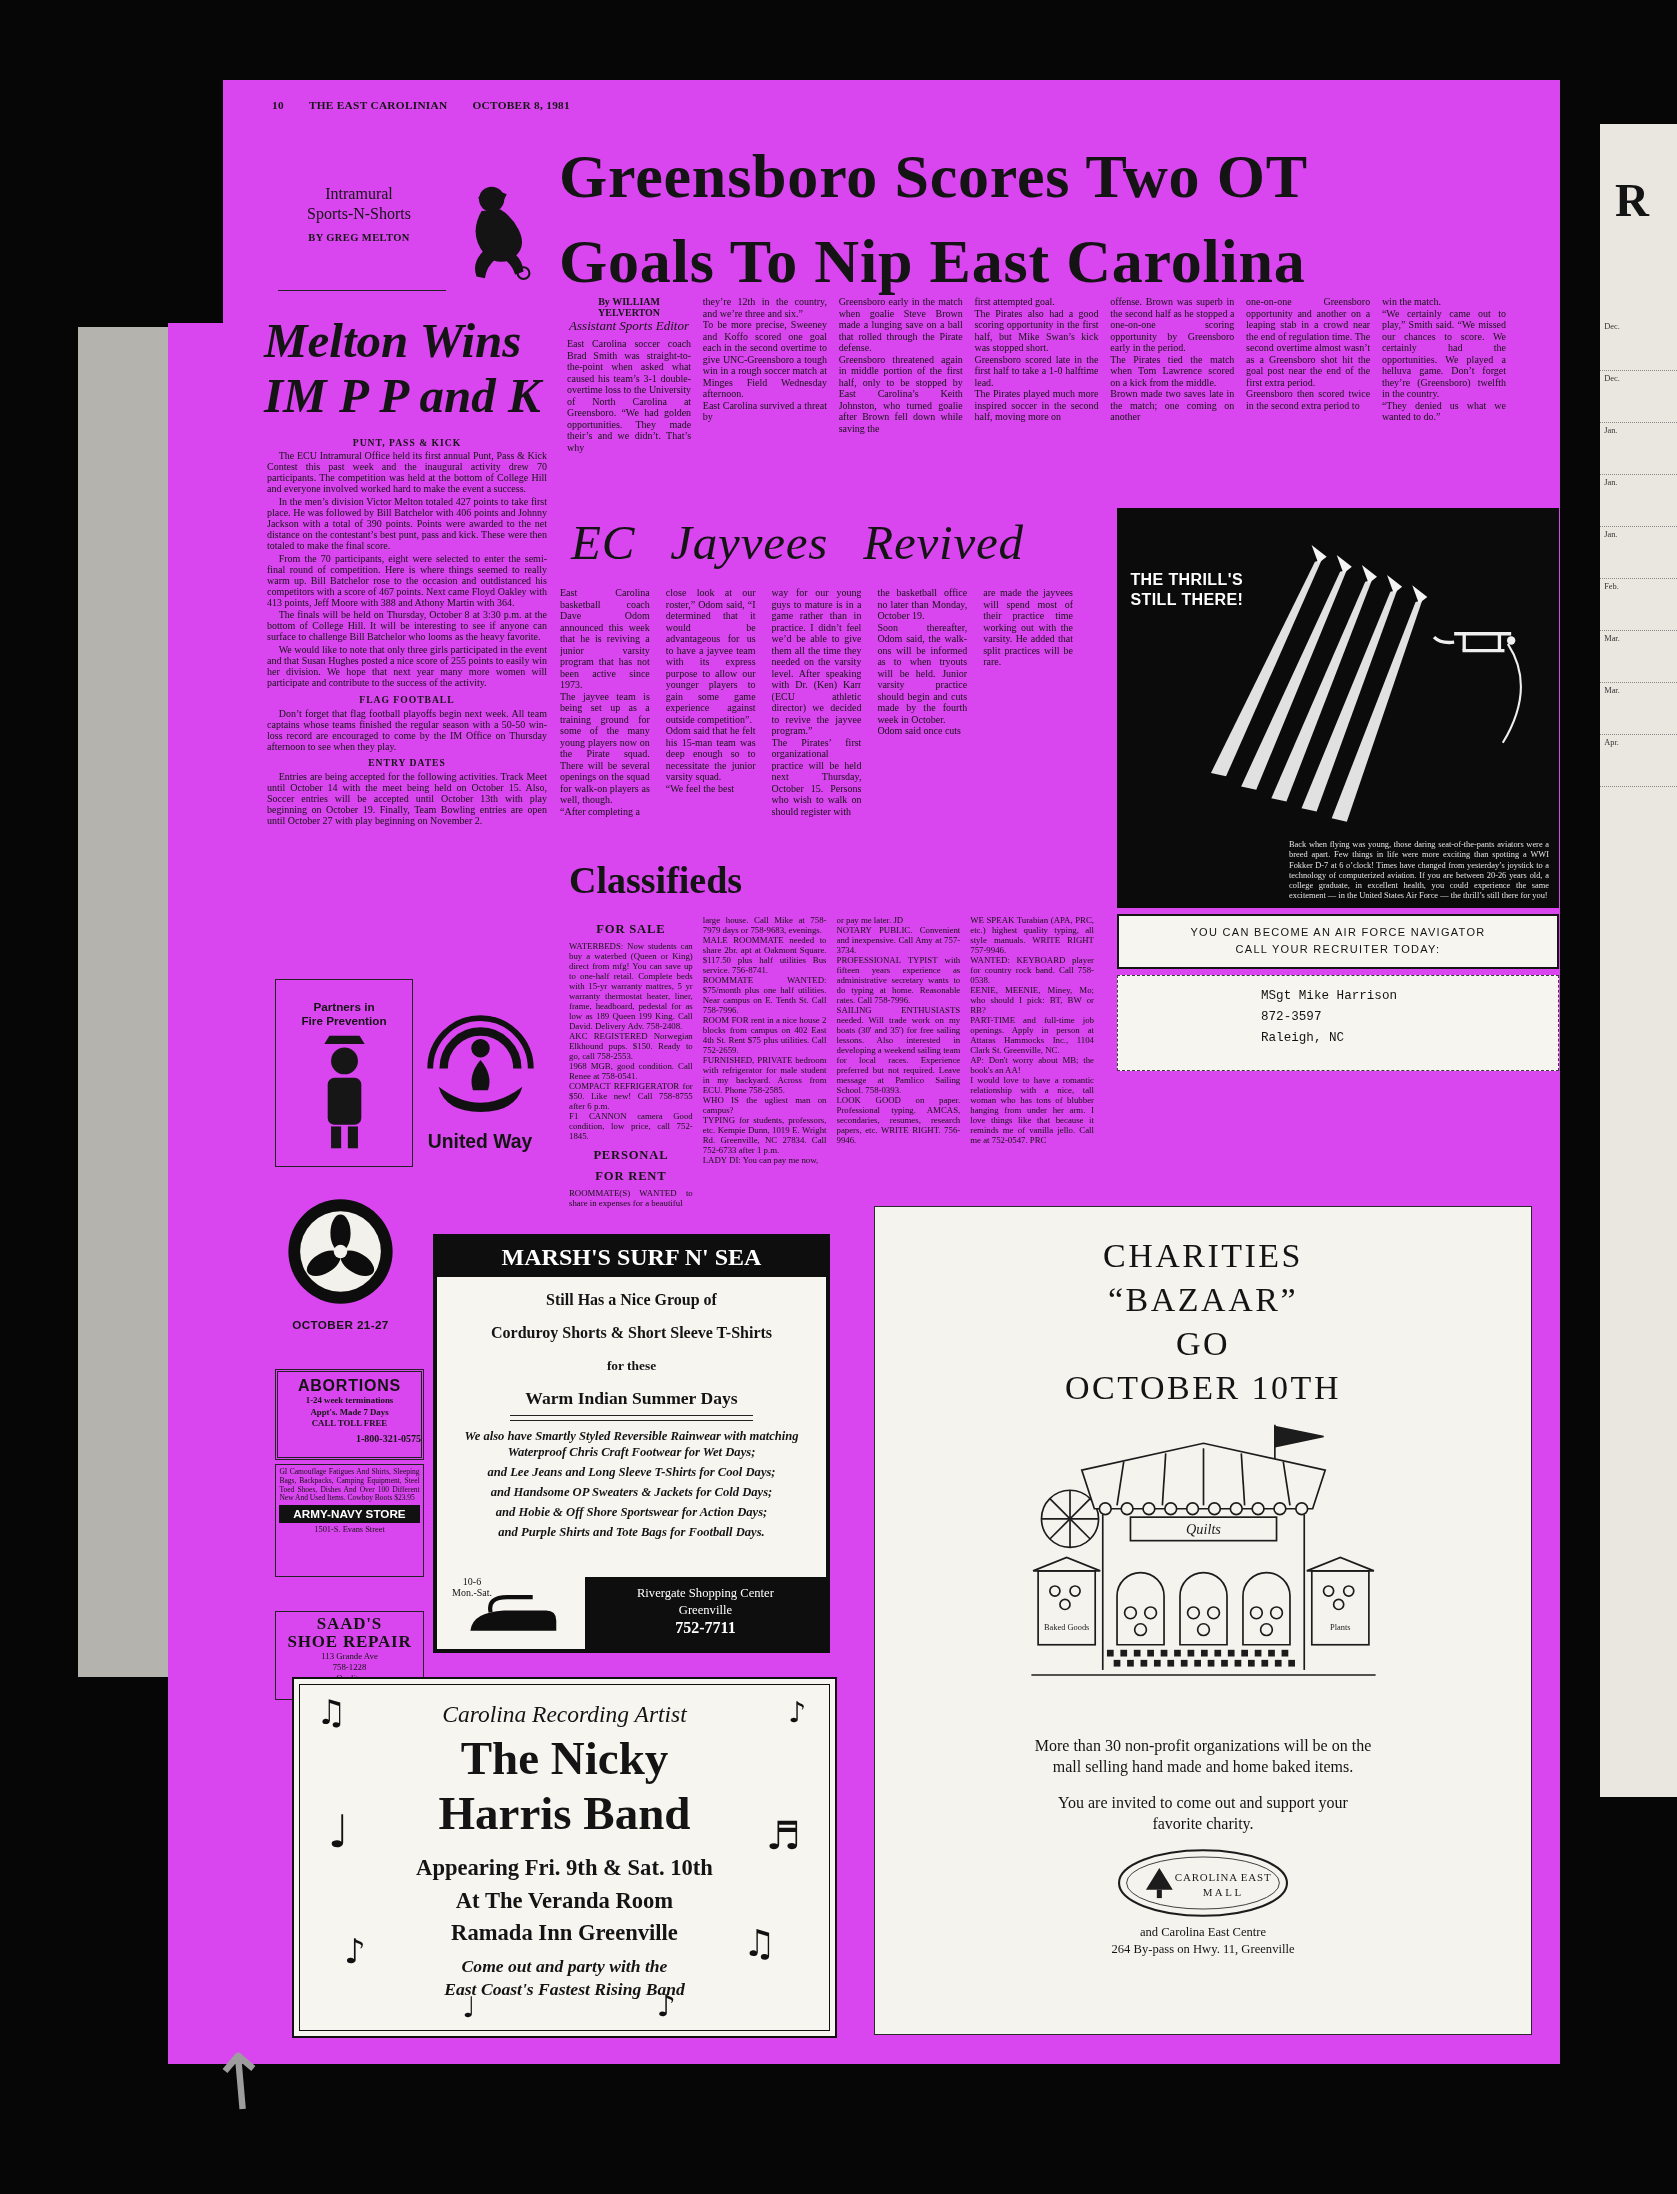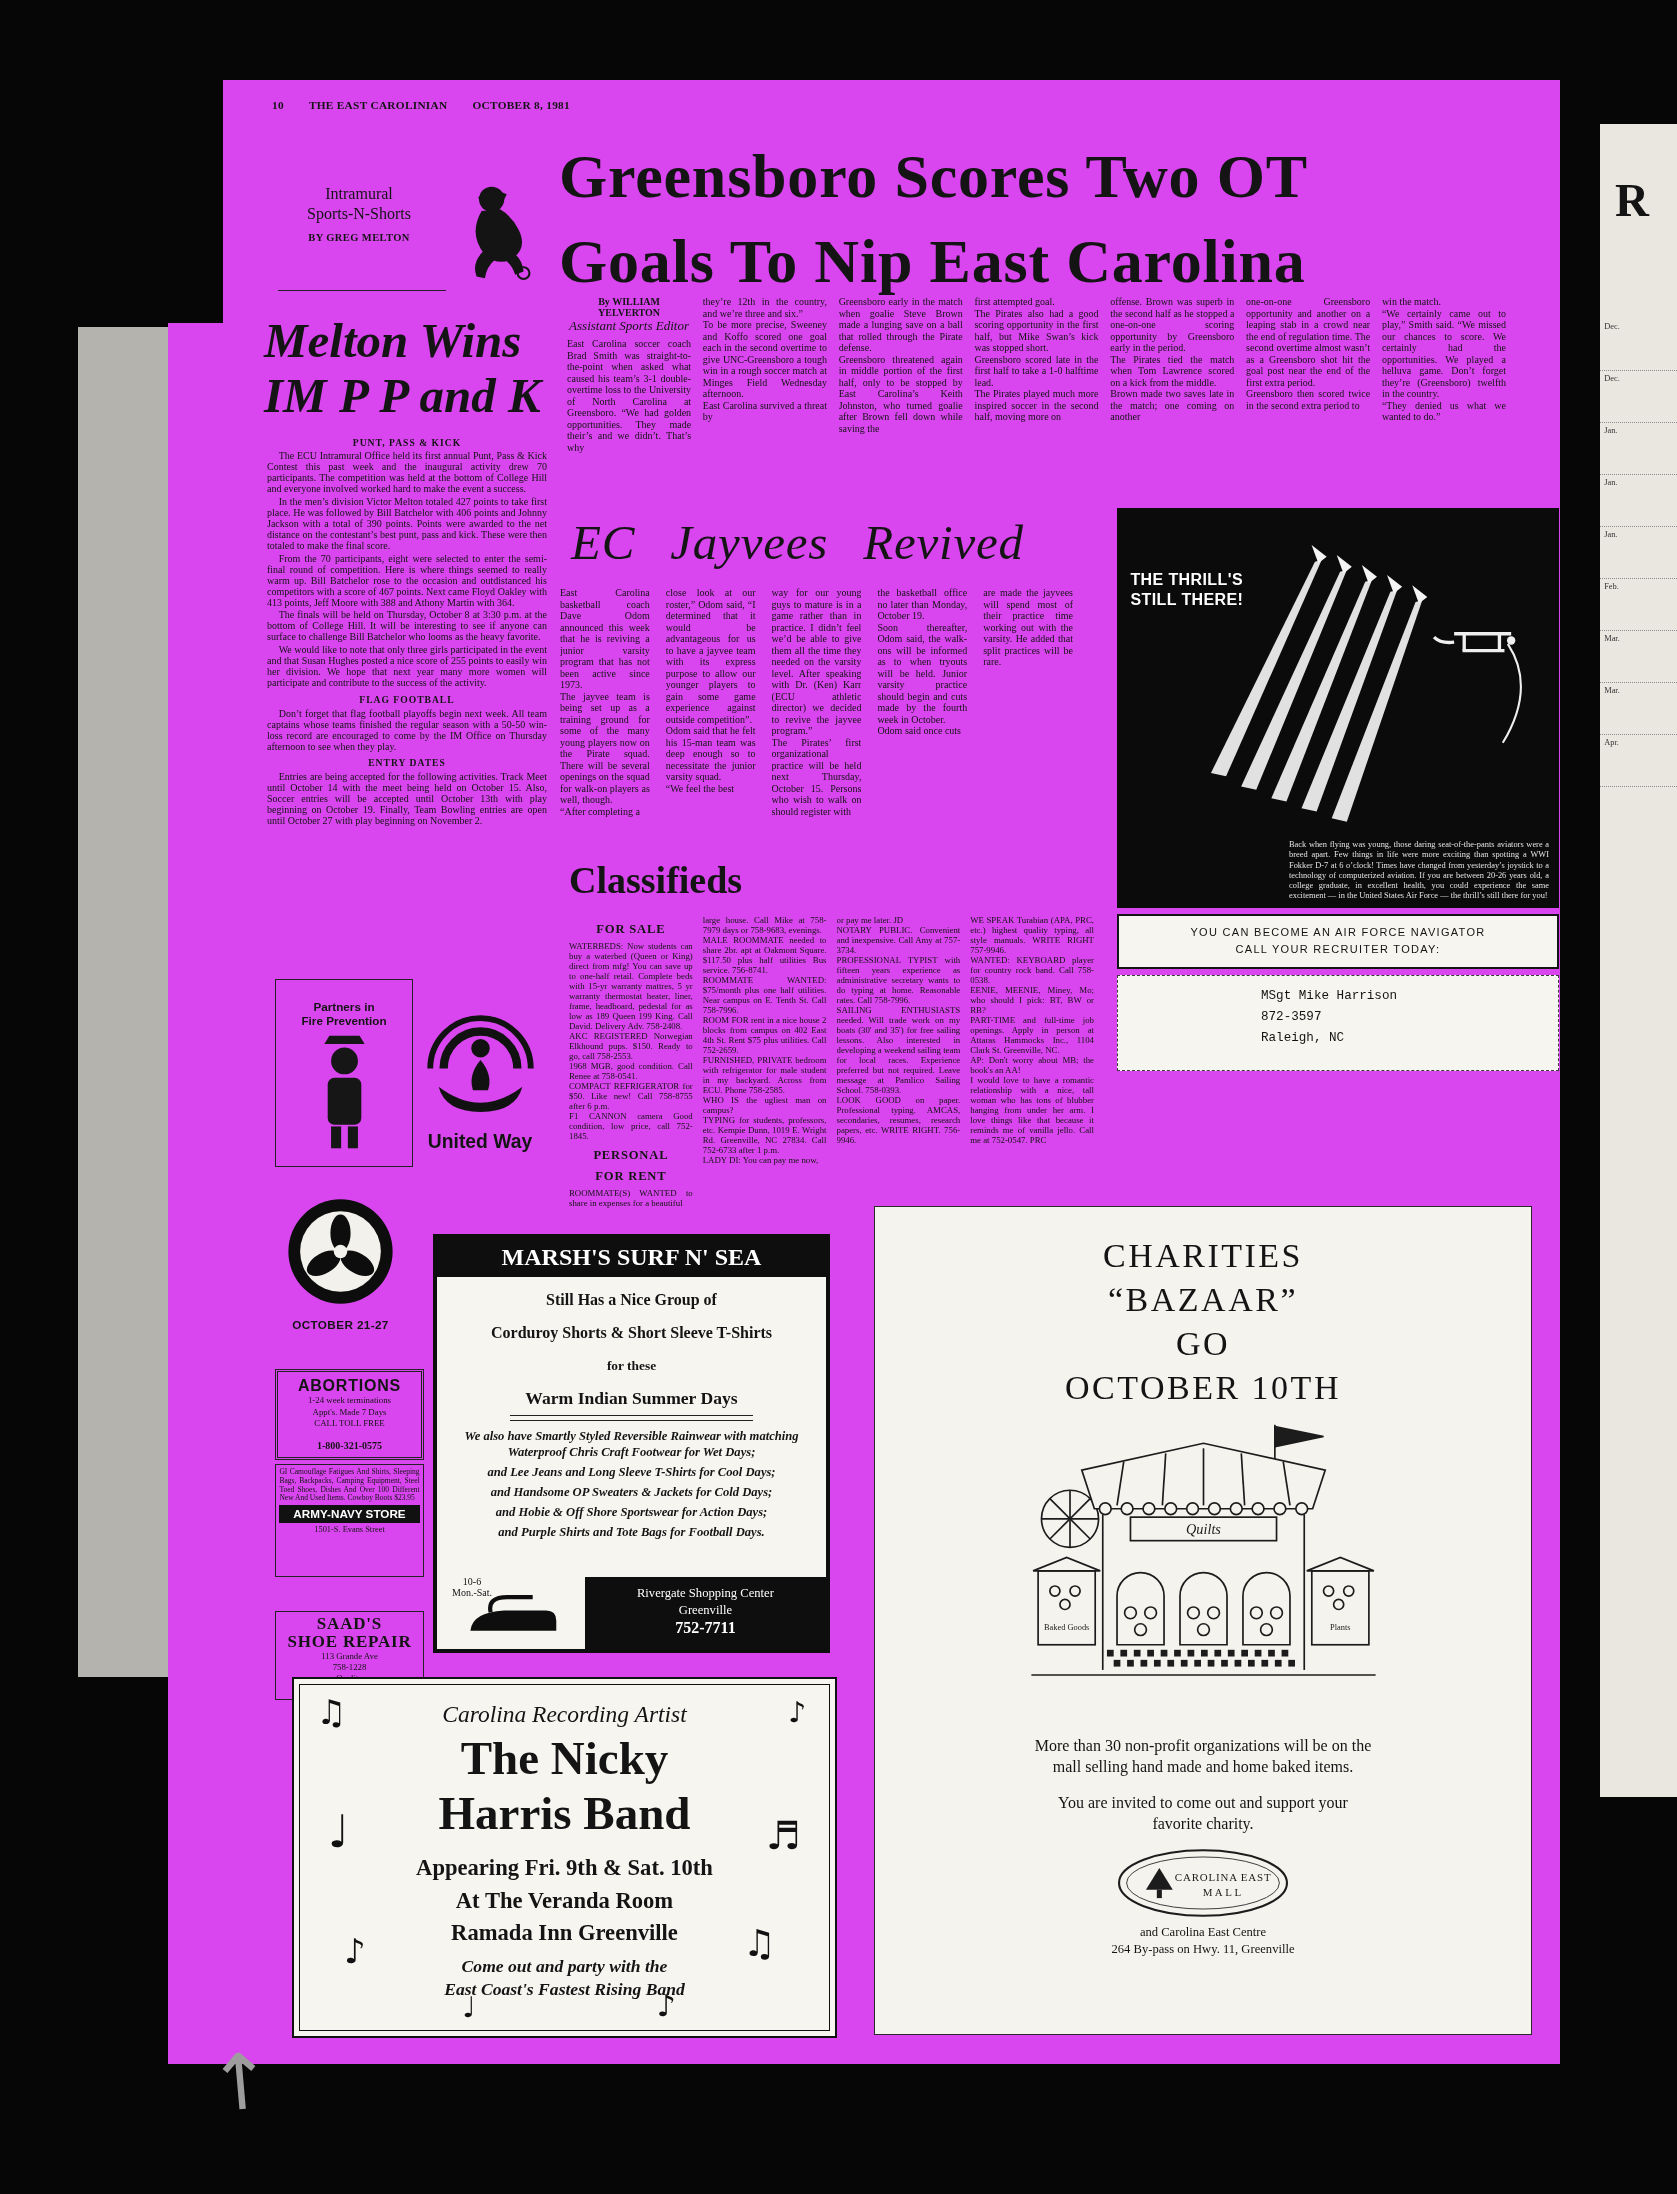--- a/index.html
+++ b/index.html
@@ -53,22 +53,22 @@
   .cl-txt{font-size:8.8px;line-height:10px;text-align:justify;white-space:pre-line;}
   
   #ad-fire{left:107px;top:899px;width:138px;height:188px;border:1.7px solid #222;text-align:center;padding-top:20px;box-sizing:border-box;}
   .fire-title{font-family:"Liberation Sans",sans-serif;font-weight:bold;font-size:11.7px;line-height:14.3px;white-space:pre-line;}
   #ad-uw{left:250px;top:908px;width:124px;text-align:center;}
   .uw-name{font-family:"Liberation Sans",sans-serif;font-weight:bold;font-size:19.3px;margin-top:5px;}
   #ad-oct{left:107px;top:1116px;width:131px;text-align:center;}
   .oct-label{font-family:"Liberation Sans",sans-serif;font-weight:bold;font-size:11.7px;margin-top:6.7px;letter-spacing:0.4px;}
   #ad-abort{left:107px;top:1289px;width:149px;height:91px;border:3.4px double #222;box-sizing:border-box;text-align:center;padding-top:5px;}
   .ab-title{font-family:"Liberation Sans",sans-serif;font-weight:bold;font-size:16px;letter-spacing:0.8px;}
-  .ab-line{font-size:8.8px;line-height:11.7px;}
-  .ab-phone{font-weight:bold;font-size:10px;margin-top:10px;}
+  .ab-line{font-size:8.8px;line-height:11.7px;font-weight:bold;}
+  .ab-phone{font-weight:bold;font-size:10px;margin-top:3px;text-align:right;}
   #ad-army{left:107px;top:1384px;width:149px;height:113px;border:1.7px solid #222;box-sizing:border-box;padding:3.4px;overflow:hidden;}
   .army-items{font-size:7.5px;line-height:8.6px;text-align:justify;}
   .army-bar{background:#111;color:#fff;text-align:center;font-family:"Liberation Sans",sans-serif;font-weight:bold;font-size:11.7px;line-height:14.3px;margin-top:2.5px;padding:1.7px 0;}
   .army-addr{text-align:center;font-size:8.4px;margin-top:1.7px;}
   #ad-saads{left:107px;top:1503px;width:149px;height:89px;border:1.7px solid #222;box-sizing:border-box;text-align:center;padding-top:3.4px;overflow:hidden;margin-top:28px;}
   .saads-name{font-weight:bold;font-size:17px;line-height:17.6px;letter-spacing:0.8px;}
   .saads-line{font-size:8.8px;line-height:11px;}
   
   #ad-marsh{left:265px;top:1154px;width:397px;height:419px;border:4.2px solid #0e0e0e;box-sizing:border-box;background:#f6f5f0;overflow:hidden;}
   .marsh-title{background:#0e0e0e;color:#fff;text-align:center;font-weight:bold;font-size:24px;padding:5.9px 0;}

